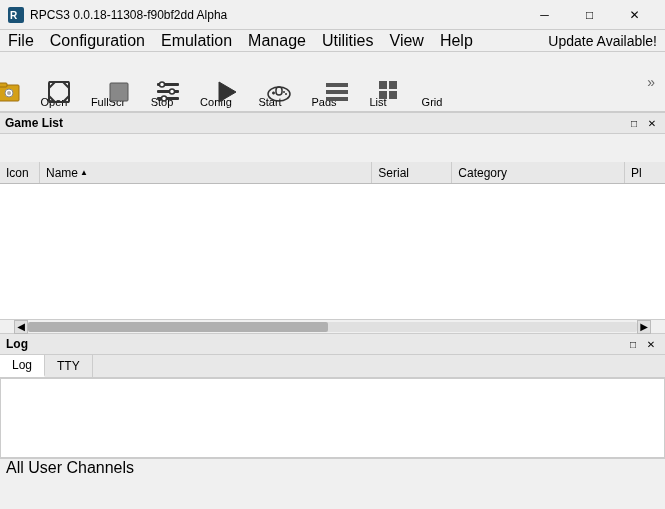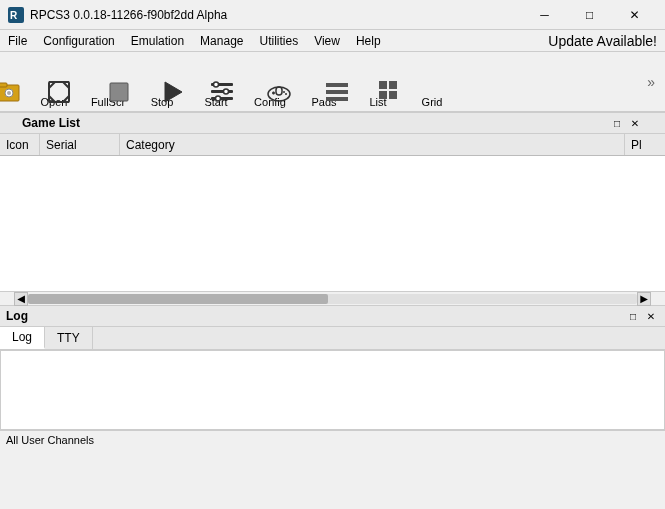--- a/index.html
+++ b/index.html
@@ -52,21 +52,21 @@
     .menubar {
       background: #f0f0f0;
       height: 22px;
       display: flex;
       align-items: center;
       border-bottom: 1px solid #ccc;
     }
     .menu-item {
       padding: 2px 8px;
       cursor: pointer;
-      font-size: 12px;
+      font-size: 16px;
       height: 100%;
       display: flex;
       align-items: center;
       text-align: center;
     }
     .update-available {
       margin-left: auto;
       padding: 2px 8px;
       font-size: 14px;
       color: #000;
@@ -112,21 +112,21 @@
       font-size: 14px;
       cursor: pointer;
       padding: 4px 6px;
       color: #666;
     }
     .section-header {
       background: #e8e8e8;
       height: 22px;
       display: flex;
       align-items: center;
-      padding: 0 22px;
+      padding: 0 5px;
       border-bottom: 1px solid #ccc;
       border-top: 1px solid #ccc;
       font-size: 12px;
       font-weight: bold;
     }
     .section-header-title { flex: 1; }
     .section-header-controls {
       display: flex;
       gap: 2px;
     }
@@ -142,20 +142,21 @@
       border: none;
     }
 
     
     .table-header {
       display: flex;
       background: #e8e8e8;
       border-bottom: 1px solid #bbb;
       height: 22px;
       align-items: center;
+      margin-top: 28px;
     }
     .col-sort-arrow {
       font-size: 8px;
       margin-left: 2px;
     }
     .th-cell {
       padding: 2px 6px;
       font-size: 12px;
       font-weight: normal;
       border-right: 1px solid #ccc;
@@ -256,42 +257,42 @@
       color: #333;
       min-height: 60px;
     }
     .log-status-bar {
       background: #f0f0f0;
       border-top: 1px solid #ccc;
       height: 18px;
       display: flex;
       align-items: center;
       padding: 0 6px;
-      font-size: 11px;
+      font-size: 16px;
     }
 
     
     .icon-open svg, .icon-refresh svg, .icon-fullscr svg,
     .icon-stop svg, .icon-start svg, .icon-config svg,
     .icon-pads svg, .icon-list svg, .icon-grid svg {
       width: 28px;
       height: 28px;
     }
   </style>
 </head>
 <body>
 
 <div class="titlebar">
   <div class="titlebar-icon">
     <svg width="16" height="16" viewBox="0 0 16 16">
       <rect width="16" height="16" fill="#1a5276" rx="2"></rect>
       <text x="2" y="12" font-size="10" fill="white" font-weight="bold">R</text>
     </svg>
   </div>
-  <span class="titlebar-title">RPCS3 0.0.18-11266-f90bf2dd Alpha</span>
+  <span class="titlebar-title">RPCS3 0.0.18-11308-f90bf2dd Alpha</span>
   <div class="titlebar-buttons">
     <button class="titlebar-btn">─</button>
     <button class="titlebar-btn">□</button>
     <button class="titlebar-btn close">✕</button>
   </div>
 </div>
 
 <div class="menubar">
   <div class="menu-item">File</div>
   <div class="menu-item">Configuration</div>
@@ -334,43 +335,43 @@
   <button class="toolbar-btn">
     <div class="tb-icon icon-stop">
       <svg viewBox="0 0 28 28" fill="none" xmlns="http://www.w3.org/2000/svg">
         <rect x="5" y="5" width="18" height="18" rx="1" fill="#888" stroke="#555" stroke-width="1"></rect>
       </svg>
     </div>
     <span class="tb-label">Stop</span>
   </button>
 
   <button class="toolbar-btn">
-    <div class="tb-icon icon-start">
-      <svg viewBox="0 0 28 28" fill="none" xmlns="http://www.w3.org/2000/svg">
-        <polygon points="7,4 24,14 7,24" fill="#333" stroke="#333" stroke-width="1"></polygon>
-      </svg>
-    </div>
-    <span class="tb-label">Start</span>
-  </button>
-
-  <button class="toolbar-btn">
     <div class="tb-icon icon-config">
       <svg viewBox="0 0 28 28" fill="none" xmlns="http://www.w3.org/2000/svg">
         <rect x="3" y="5" width="22" height="3" rx="1" fill="#333"></rect>
         <rect x="3" y="12" width="22" height="3" rx="1" fill="#333"></rect>
         <rect x="3" y="19" width="22" height="3" rx="1" fill="#333"></rect>
         <circle cx="8" cy="6.5" r="2.5" fill="#fff" stroke="#333" stroke-width="1.5"></circle>
         <circle cx="18" cy="13.5" r="2.5" fill="#fff" stroke="#333" stroke-width="1.5"></circle>
         <circle cx="10" cy="20.5" r="2.5" fill="#fff" stroke="#333" stroke-width="1.5"></circle>
       </svg>
     </div>
     <span class="tb-label">Config</span>
   </button>
 
   <button class="toolbar-btn">
+    <div class="tb-icon icon-start">
+      <svg viewBox="0 0 28 28" fill="none" xmlns="http://www.w3.org/2000/svg">
+        <polygon points="7,4 24,14 7,24" fill="#333" stroke="#333" stroke-width="1"></polygon>
+      </svg>
+    </div>
+    <span class="tb-label">Start</span>
+  </button>
+
+  <button class="toolbar-btn">
     <div class="tb-icon icon-pads">
       <svg viewBox="0 0 28 28" fill="none" xmlns="http://www.w3.org/2000/svg">
         <ellipse cx="14" cy="16" rx="11" ry="7" fill="none" stroke="#333" stroke-width="1.5"></ellipse>
         <rect x="11" y="9" width="6" height="8" rx="3" fill="none" stroke="#333" stroke-width="1.5"></rect>
         <line x1="7" y1="15" x2="10" y2="15" stroke="#333" stroke-width="1.5"></line>
         <line x1="8.5" y1="13.5" x2="8.5" y2="16.5" stroke="#333" stroke-width="1.5"></line>
         <circle cx="19" cy="14" r="1" fill="#333"></circle>
         <circle cx="21" cy="16" r="1" fill="#333"></circle>
       </svg>
     </div>
@@ -406,20 +407,24 @@
 <div class="section-header">
   <span class="section-header-title">Game List</span>
   <div class="section-header-controls">
     <button class="section-ctrl-btn">□</button>
     <button class="section-ctrl-btn">✕</button>
   </div>
 </div>
 
 <div class="table-header">
   <div class="th-cell th-icon">Icon</div>
+  <div class="th-cell th-name">
+    <span>Name</span>
+    <span class="col-sort-arrow">▲</span>
+  </div>
   <div class="th-cell th-version">Serial</div>
   <div class="th-cell th-category">Category</div>
   <div class="th-cell th-play">Pl</div>
 </div>
 
 <div class="game-list-body" style="height: 135px;"></div>
 
 <div class="hscrollbar-container">
   <div class="hscroll-left">◀</div>
   <div class="hscrollbar-track">

